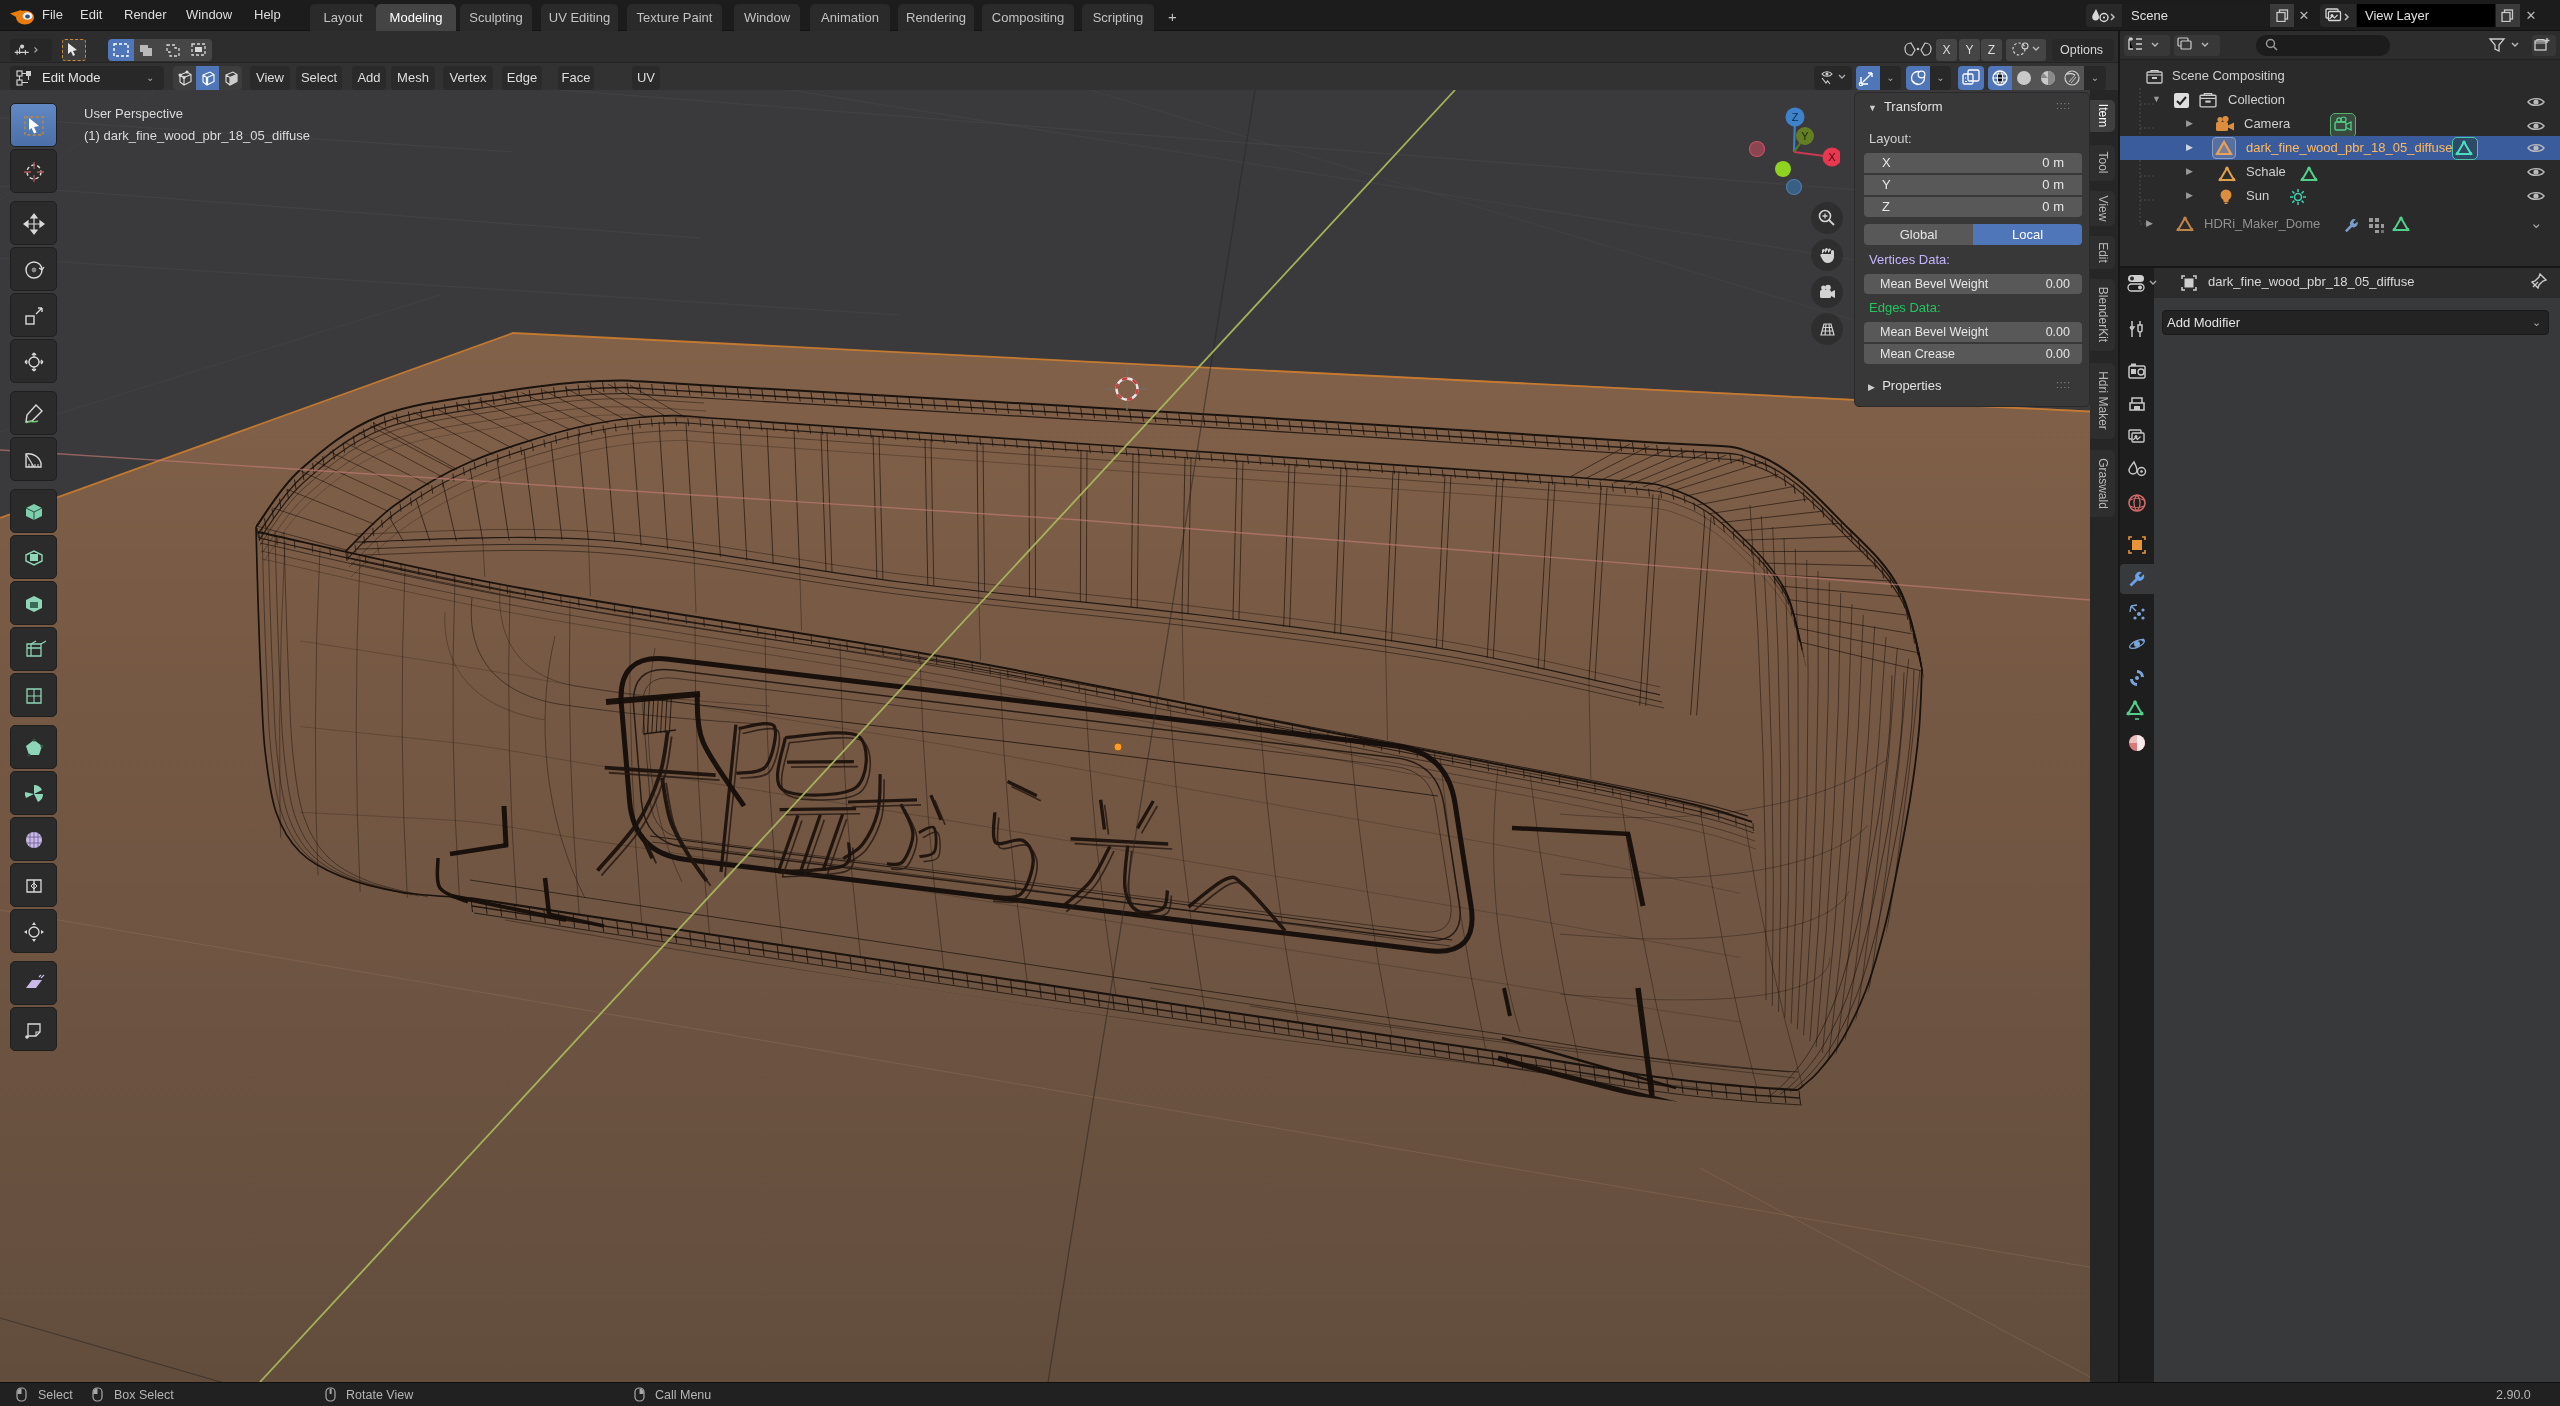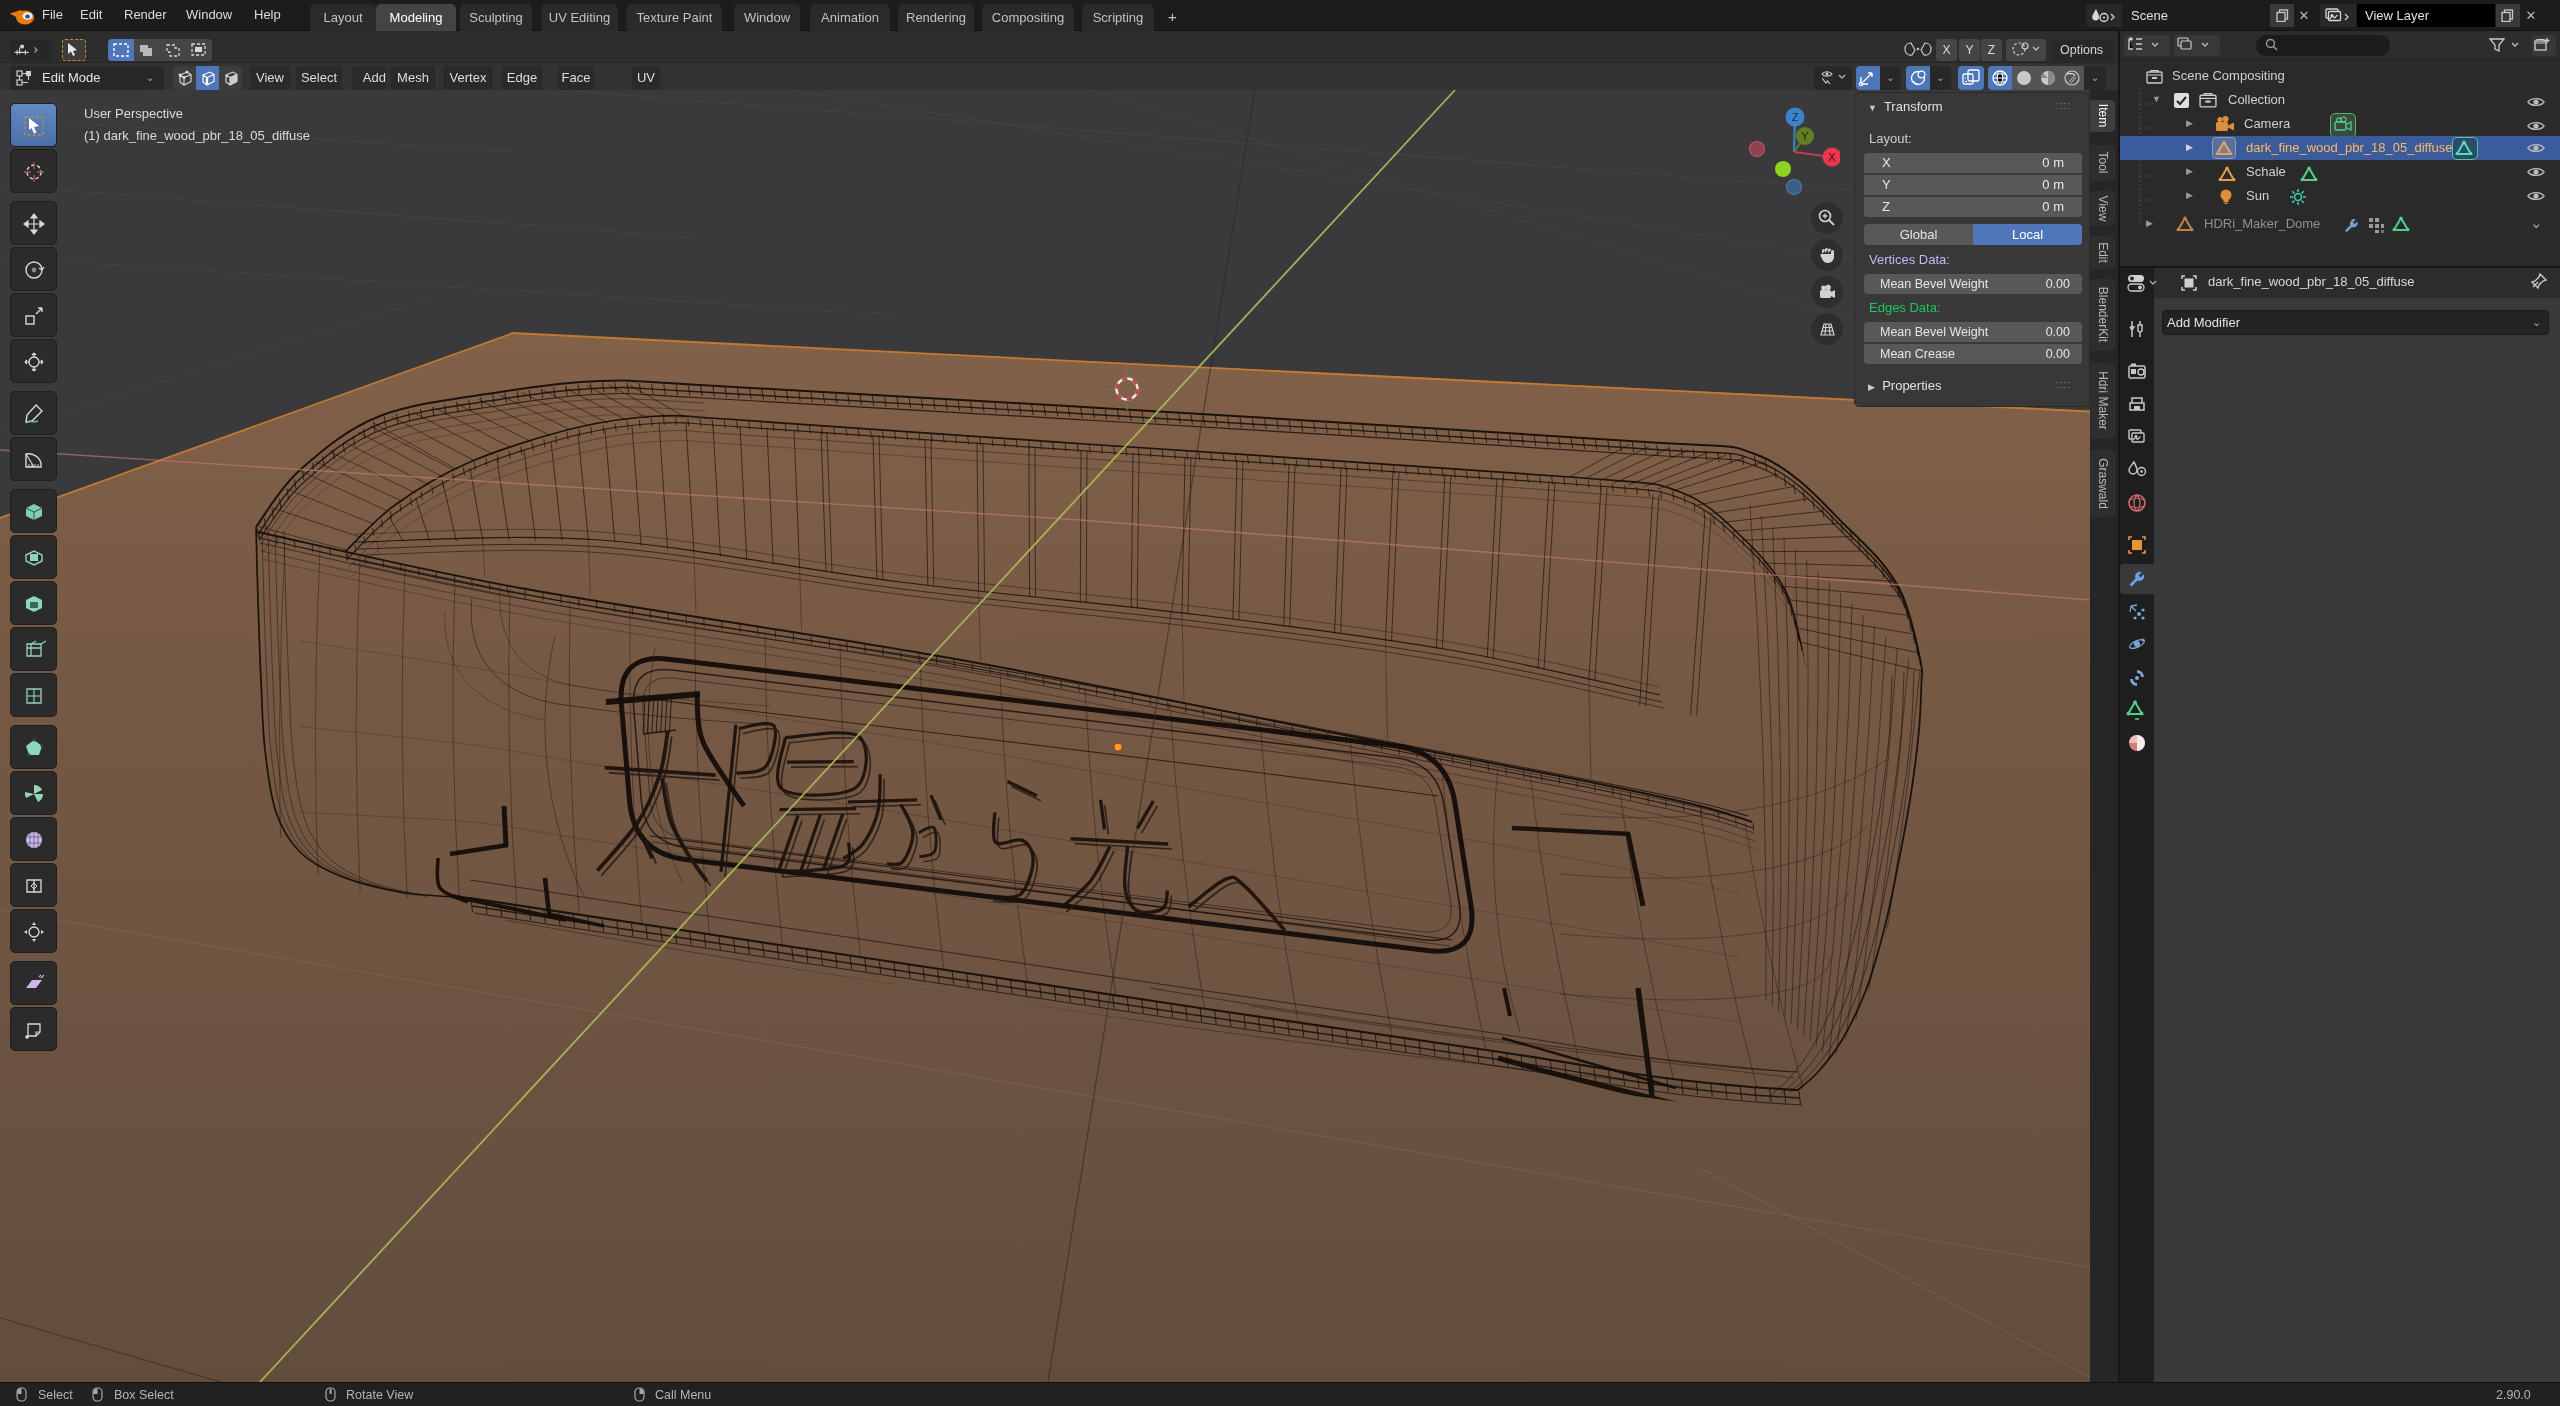--- a/index.html
+++ b/index.html
@@ -111,21 +111,21 @@
 <div class="ab" style="left:196px;top:66px;width:23px;height:24px;background:#4f76b8;border-radius:0"><svg width="20" height="17" viewBox="0 0 20 17" style="margin:3px 0 0 2px">
       <path d="M5,6 L12,3 L16,5.5 L16,12.5 L9,16 L5,13 Z M5,6 L9,8.5 L9,16 M9,8.5 L16,5.5" fill="none" stroke="#fff" stroke-width="1.1"></path>
       <path d="M9,8.5 L9,16" stroke="#fff" stroke-width="2.4"></path>
     </svg></div>
 <div class="ab" style="left:219px;top:66px;width:23px;height:24px;background:#3d3d3d;border-radius:0 4px 4px 0"><svg width="20" height="17" viewBox="0 0 20 17" style="margin:3px 0 0 2px">
       <path d="M5,6 L12,3 L16,5.5 L16,12.5 L9,16 L5,13 Z M5,6 L9,8.5 L9,16 M9,8.5 L16,5.5" fill="none" stroke="#ddd" stroke-width="1.1"></path>
       <path d="M9,8.5 L16,5.5 L16,12.5 L9,16 Z" fill="#ccc"></path>
     </svg></div>
 <div class="ab" style="left:250px;top:66px;width:40px;height:24px;background:#2a2a2a;border-radius:4px;color:#dedede;font-size:13px;text-align:center;line-height:24px">View</div>
 <div class="ab" style="left:296px;top:66px;width:46px;height:24px;background:#2a2a2a;border-radius:4px;color:#dedede;font-size:13px;text-align:center;line-height:24px">Select</div>
-<div class="ab" style="left:352px;top:66px;width:34px;height:24px;background:#2a2a2a;border-radius:4px;color:#dedede;font-size:13px;text-align:right;line-height:24px">Add</div>
+<div class="ab" style="left:352px;top:66px;width:34px;height:24px;background:#2a2a2a;border-radius:4px;color:#dedede;font-size:13px;text-align:center;line-height:24px">Add</div>
 <div class="ab" style="left:391px;top:66px;width:44px;height:24px;background:#2a2a2a;border-radius:4px;color:#dedede;font-size:13px;text-align:center;line-height:24px">Mesh</div>
 <div class="ab" style="left:443px;top:66px;width:50px;height:24px;background:#2a2a2a;border-radius:4px;color:#dedede;font-size:13px;text-align:center;line-height:24px">Vertex</div>
 <div class="ab" style="left:502px;top:66px;width:40px;height:24px;background:#2a2a2a;border-radius:4px;color:#dedede;font-size:13px;text-align:center;line-height:24px">Edge</div>
 <div class="ab" style="left:558px;top:66px;width:36px;height:24px;background:#2a2a2a;border-radius:4px;color:#dedede;font-size:13px;text-align:center;line-height:24px">Face</div>
 <div class="ab" style="left:632px;top:66px;width:28px;height:24px;background:#2a2a2a;border-radius:4px;color:#dedede;font-size:13px;text-align:center;line-height:24px">UV</div>
 <div class="ab" style="left:1814px;top:66px;width:38px;height:24px;background:#282828;border-radius:4px"><svg width="36" height="22" viewBox="0 0 36 22">
       <path d="M8,8 C10,5 16,5 18,8 C16,11 10,11 8,8 Z" fill="none" stroke="#d0d0d0" stroke-width="1.2"></path>
       <circle cx="13" cy="8" r="1.5" fill="#d0d0d0"></circle>
       <path d="M8,12 l4,5 1.5-2 2.5,3" stroke="#d0d0d0" stroke-width="1.1" fill="none"></path>
       <path d="M25,9 l3,3 3,-3" stroke="#aaa" stroke-width="1.4" fill="none"></path>

